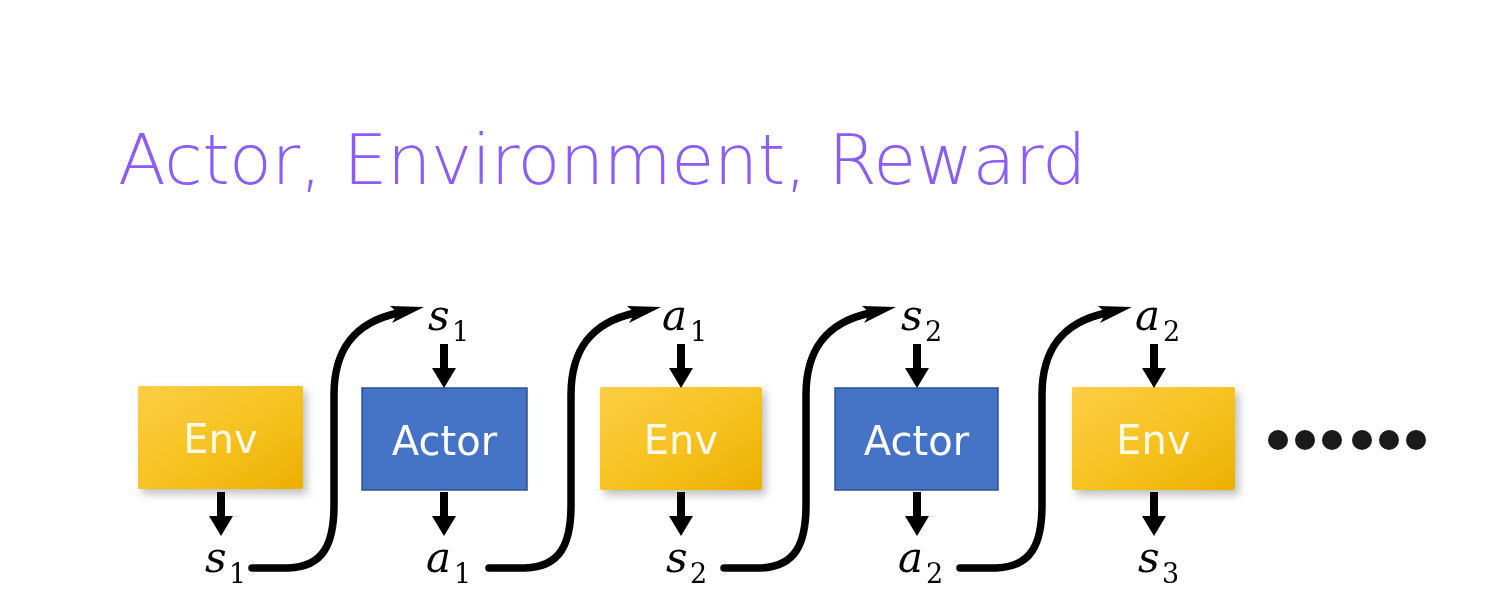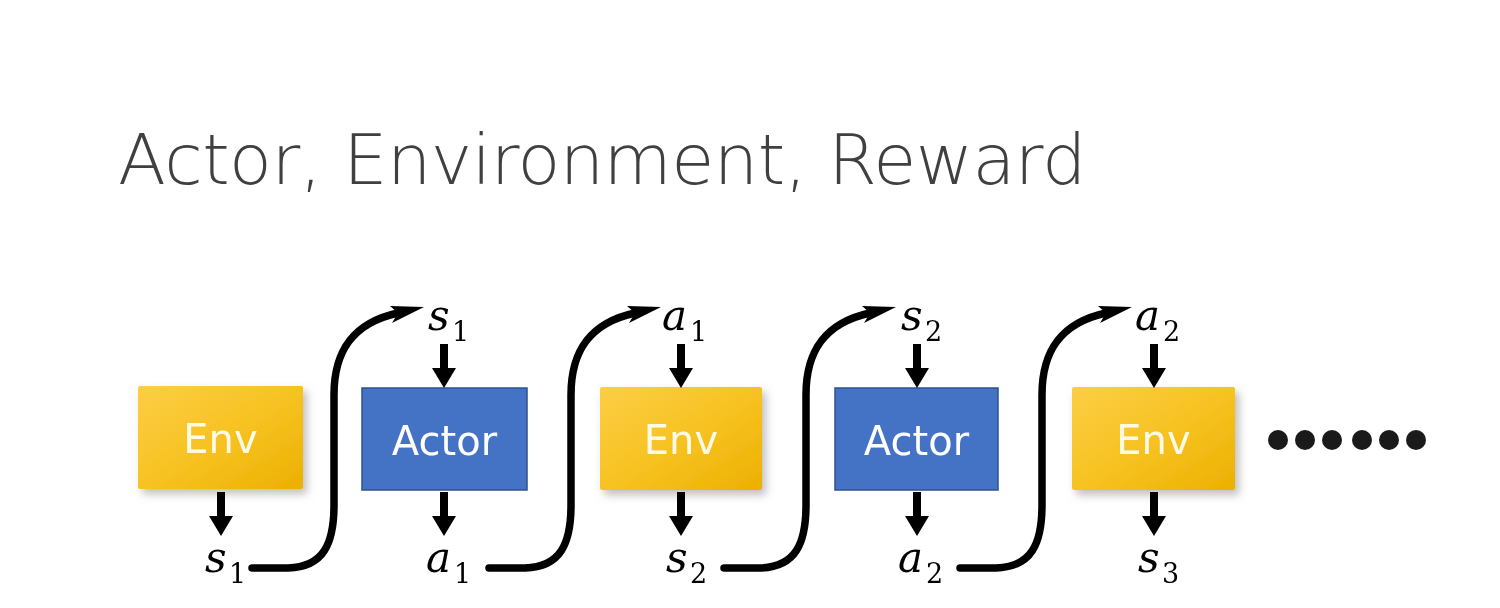--- a/index.html
+++ b/index.html
@@ -22,21 +22,21 @@
     background: #ffffff;
   }
   #slide-title {
     position: absolute;
     left: 118px;
     top: 117px;
     font-family: "DejaVu Sans", sans-serif;
     font-weight: 300;
     font-size: 70px;
     line-height: 86px;
-    color: #404040;
+    color: #8b5cf6;
     letter-spacing: -0.5px;
     white-space: nowrap;
   }
   #diagram {
     position: absolute;
     left: 0;
     top: 0;
     width: 1500px;
     height: 608px;
   }

